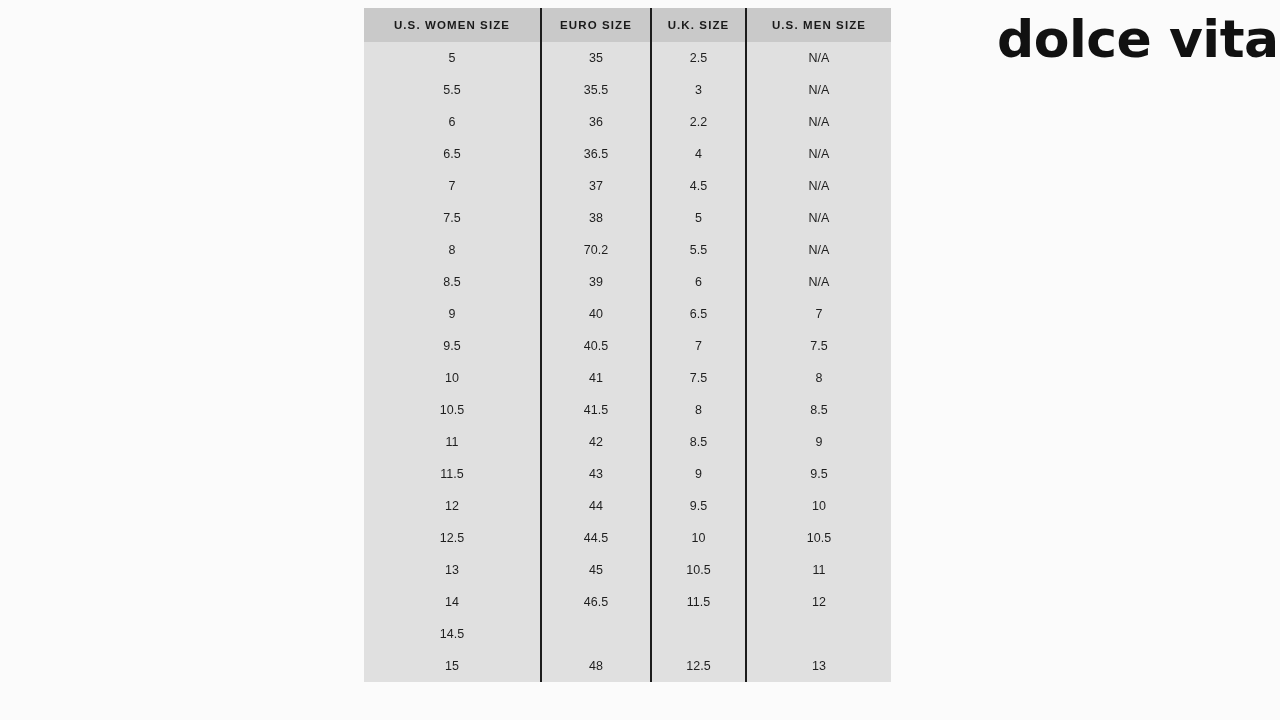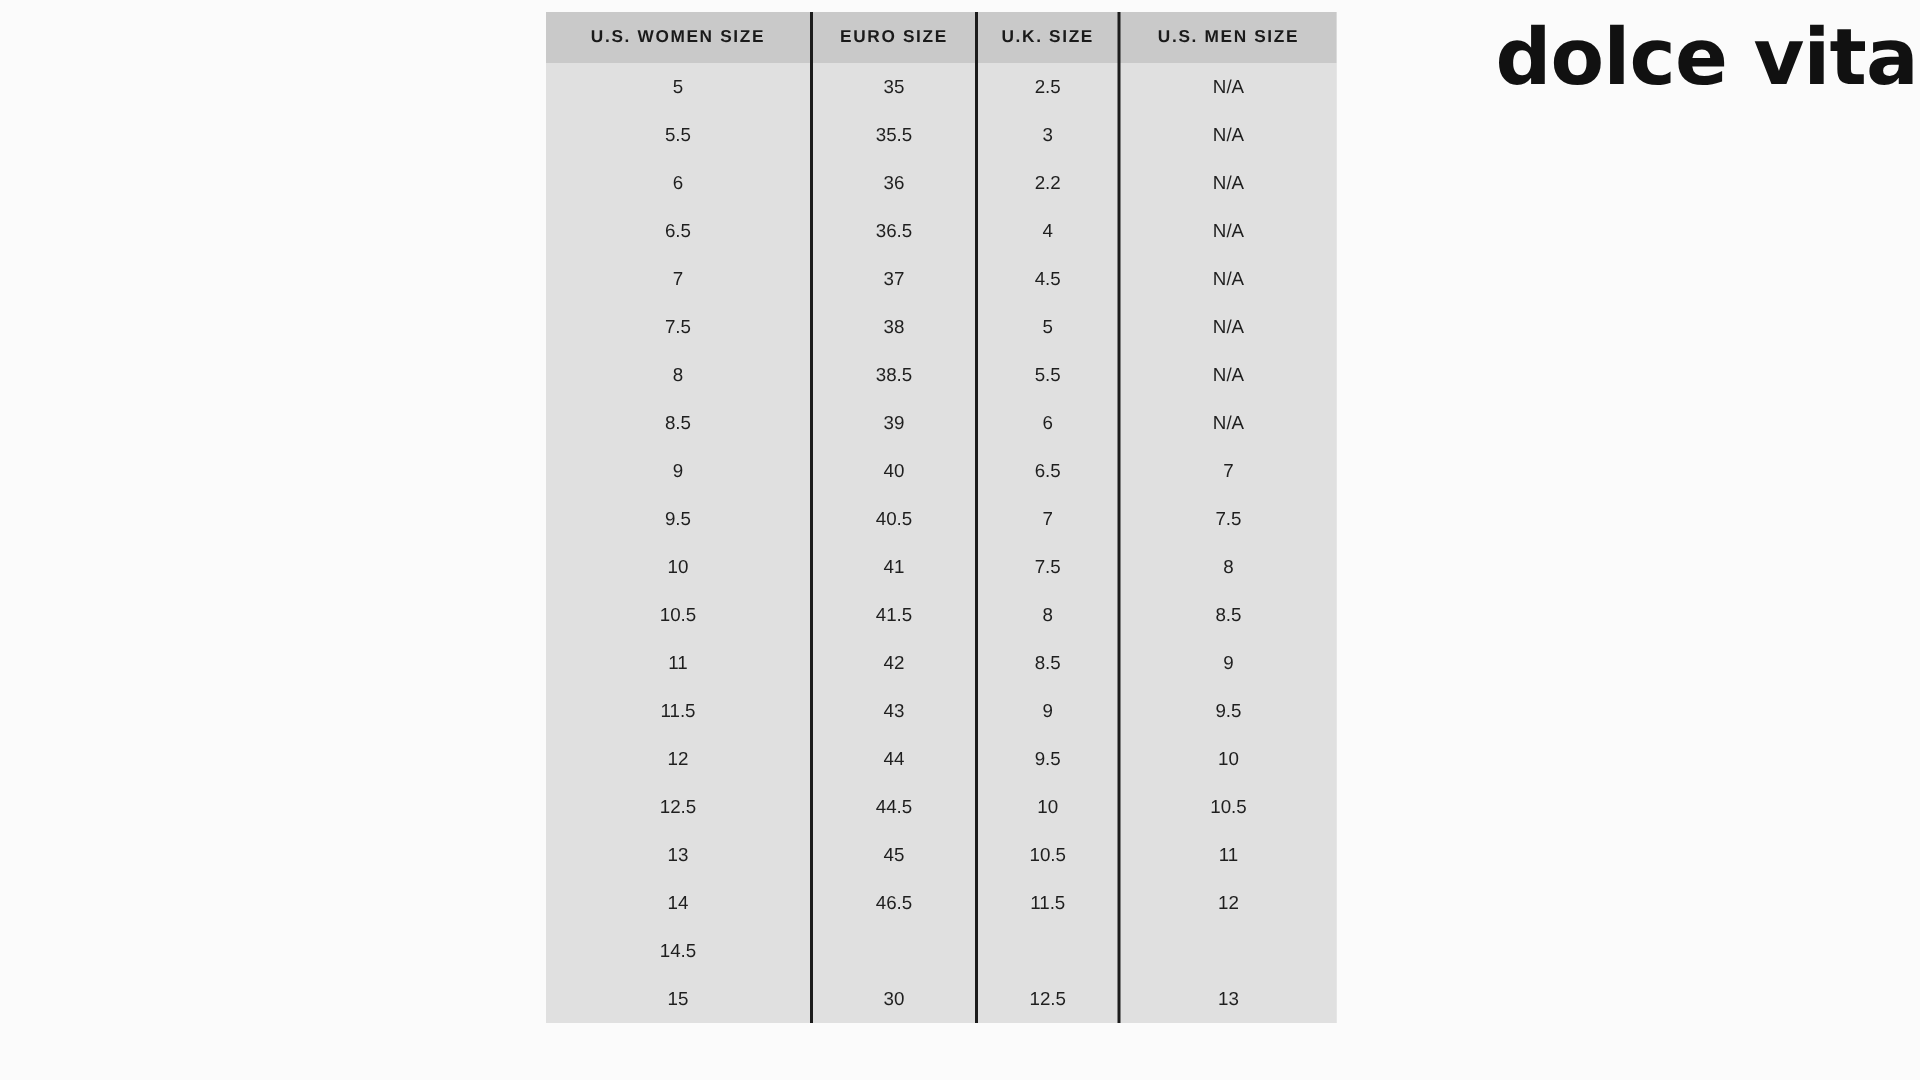--- a/index.html
+++ b/index.html
@@ -122,21 +122,21 @@
         <td>N/A</td>
       </tr>
       <tr>
         <td>7.5</td>
         <td>38</td>
         <td>5</td>
         <td>N/A</td>
       </tr>
       <tr>
         <td>8</td>
-        <td>38.5</td>
+        <td>70.2</td>
         <td>5.5</td>
         <td>N/A</td>
       </tr>
       <tr>
         <td>8.5</td>
         <td>39</td>
         <td>6</td>
         <td>N/A</td>
       </tr>
       <tr>
@@ -200,21 +200,21 @@
         <td>12</td>
       </tr>
       <tr>
         <td>14.5</td>
         <td></td>
         <td></td>
         <td></td>
       </tr>
       <tr>
         <td>15</td>
-        <td>30</td>
+        <td>48</td>
         <td>12.5</td>
         <td>13</td>
       </tr>
     </tbody>
   </table>
 
   <div class="brand-logo">dolce vita</div>
 
 </div>
 

